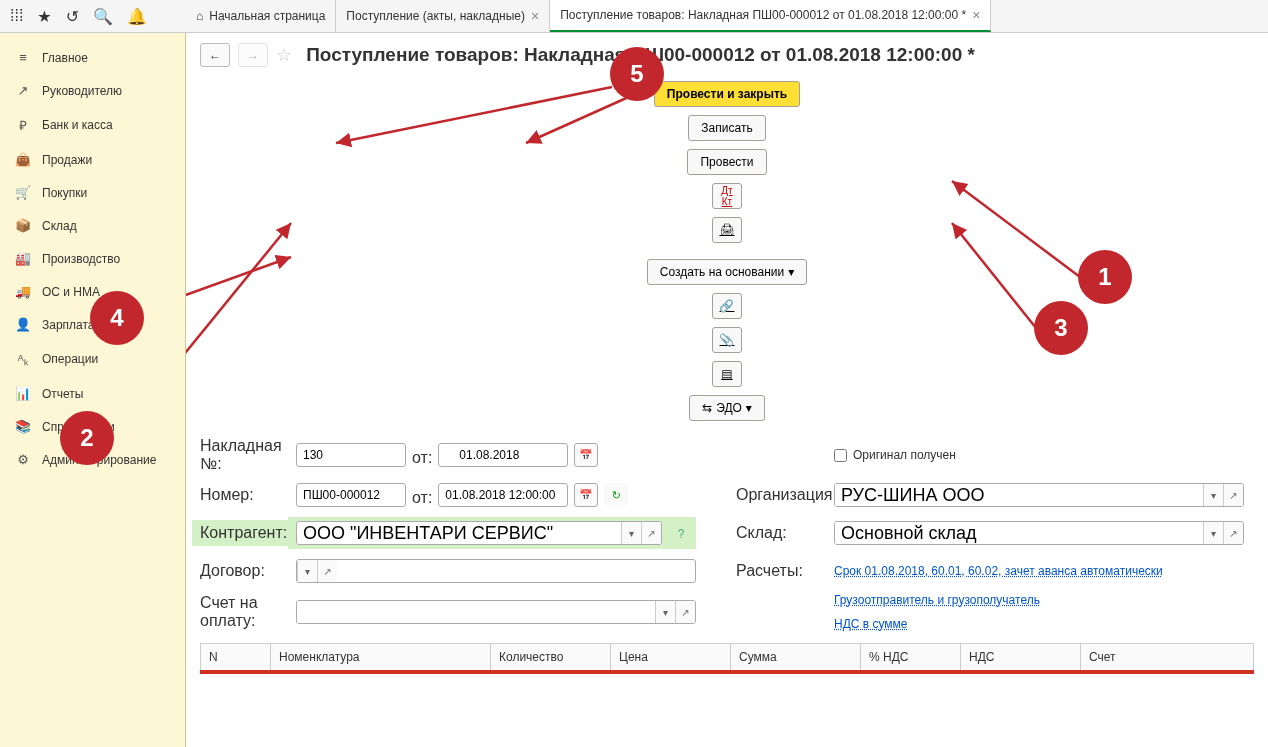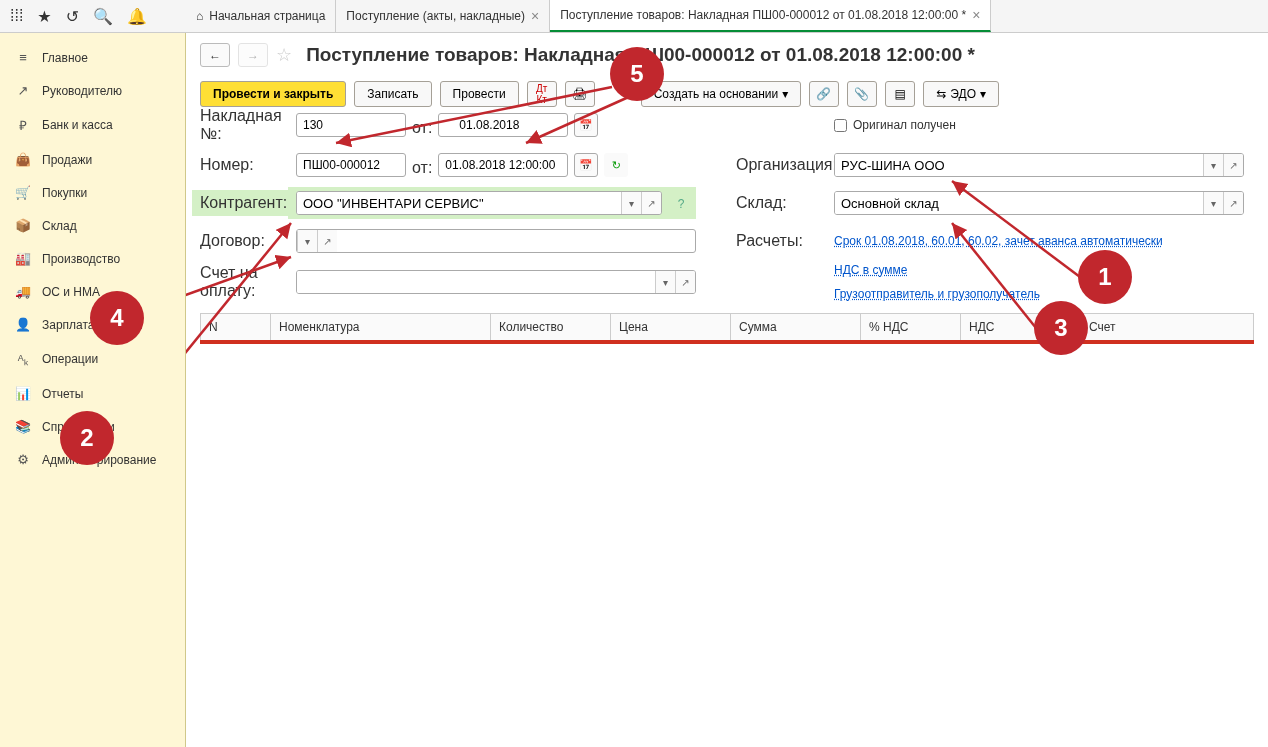--- a/index.html
+++ b/index.html
@@ -13,31 +13,31 @@
   .tab .close { color: #888; cursor: pointer; font-size: 14px; }
   .main { display: flex; height: calc(100% - 33px); }
   .sidebar { width: 186px; background: #fef7d5; border-right: 1px solid #d0c88a; padding-top: 8px; }
   .side-item { display: flex; align-items: center; gap: 10px; padding: 9px 14px; cursor: pointer; font-size: 12px; }
   .side-icon { width: 18px; text-align: center; font-size: 13px; color: #555; }
   .content { flex: 1; padding: 10px 14px; position: relative; }
   .title-row { display: flex; align-items: center; gap: 8px; margin-bottom: 14px; }
   .nav-btn { width: 30px; height: 24px; border: 1px solid #bbb; background: #fafafa; border-radius: 3px; cursor: pointer; display:flex;align-items:center;justify-content:center; }
   .star { color: #ccc; font-size: 18px; cursor: pointer; }
   .page-title { font-size: 19px; font-weight: bold; padding-left: 6px; }
-  .btn-row { display: flex; gap: 8px; margin-bottom: 0; align-items:center; }
+  .btn-row { display: flex; gap: 8px; margin-bottom: 16px; align-items:center;flex-direction:column; }
   .btn-row .gap { width: 30px; }
   .btn { height: 26px; padding: 0 12px; border: 1px solid #a5a097; border-radius: 3px; background: #f8f8f8; cursor: pointer; font-size: 12px; display:flex;align-items:center;gap:4px; }
   .btn.primary { background: #ffdf35; font-weight: bold; }
-  .btn.icon-only { width: 30px; padding: 0; justify-content:center; }
+  .btn.icon-only { width: 30px; padding: 0; justify-content:center;text-decoration:underline; }
   .form-grid { display: grid; grid-template-columns: 96px 400px 40px 98px 410px; row-gap: 10px; align-items:center; margin-bottom: 12px; }
   .lbl { font-size: 16px; }
   .input-wrap { display: flex; gap: 6px; align-items:flex-end; }
   .txt { height: 24px; border: 1px solid #aaa; border-radius: 3px; padding: 0 6px; font-size: 12px; }
   .combo { display: flex; height: 24px; border: 1px solid #aaa; border-radius: 3px; overflow:hidden; background:#fff; }
-  .combo input { border:none; flex:1; padding: 0 6px; font-size:13px; outline:none; }
+  .combo input { border:none; flex:1; padding: 0 6px; font-size:18px; outline:none; }
   .combo .dd, .combo .ext { width: 20px; border-left: 1px solid #ccc; display:flex;align-items:center;justify-content:center;cursor:pointer;font-size:10px;color:#666;background:#fafafa; }
   .cal-btn { width:24px;height:24px;border:1px solid #aaa;border-radius:3px;background:#fafafa;display:flex;align-items:center;justify-content:center;cursor:pointer;font-size:11px; }
   .chk { display:flex;align-items:center;gap:6px; }
   .highlight-row { background: #d4f0c6; padding: 4px 0 4px 8px; margin-left:-8px; }
   .link { color: #0055cc; text-decoration: underline dotted; cursor: pointer; font-size:12px; }
   .links-col { display:flex;flex-direction:column;gap:10px; }
   .table-btns { display:flex; gap:8px; margin-bottom:4px; }
   .grid-tbl { width: 100%; border-collapse: collapse; font-size: 12px; }
   .grid-tbl thead th { text-align:left; padding: 6px 8px; border: 1px solid #ccc; background: #fafafa; font-weight: normal; }
   .grid-tbl thead tr { border-bottom: 2px solid #d03020; }
@@ -219,22 +219,22 @@
 
       <span class="lbl">Счет на оплату:</span>
       <div class="combo">
           <input style="">
           <span class="dd">▾</span>
           <span class="ext">↗</span>
         </div>
       <span></span>
       <span></span>
       <div class="links-col">
+        <a class="link">Грузоотправитель и грузополучатель</a>
         <a class="link">НДС в сумме</a>
-        <a class="link">Грузоотправитель и грузополучатель</a>
       </div>
     </div>
 
 
     <table class="grid-tbl">
       <thead>
           <tr>
         <th style="width:70px">N</th>
         <th style="width:220px">Номенклатура</th>
         <th style="width:120px">Количество</th>

